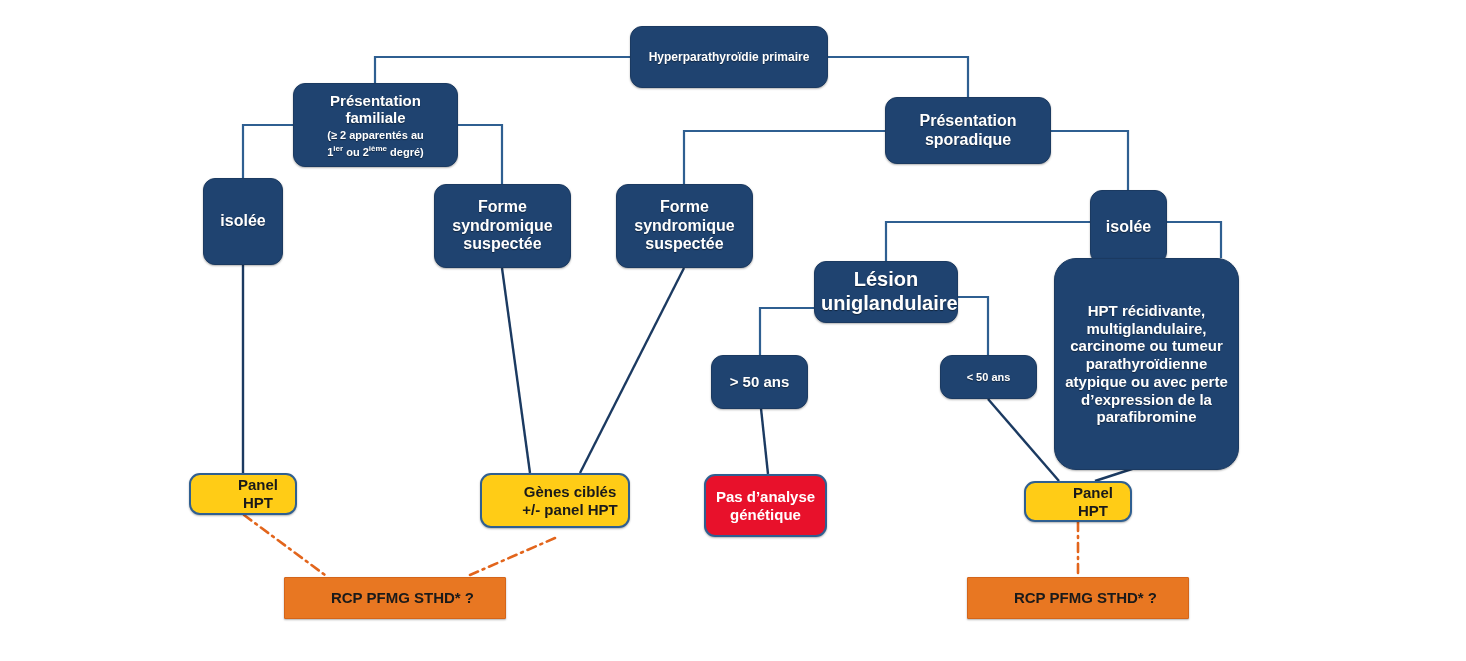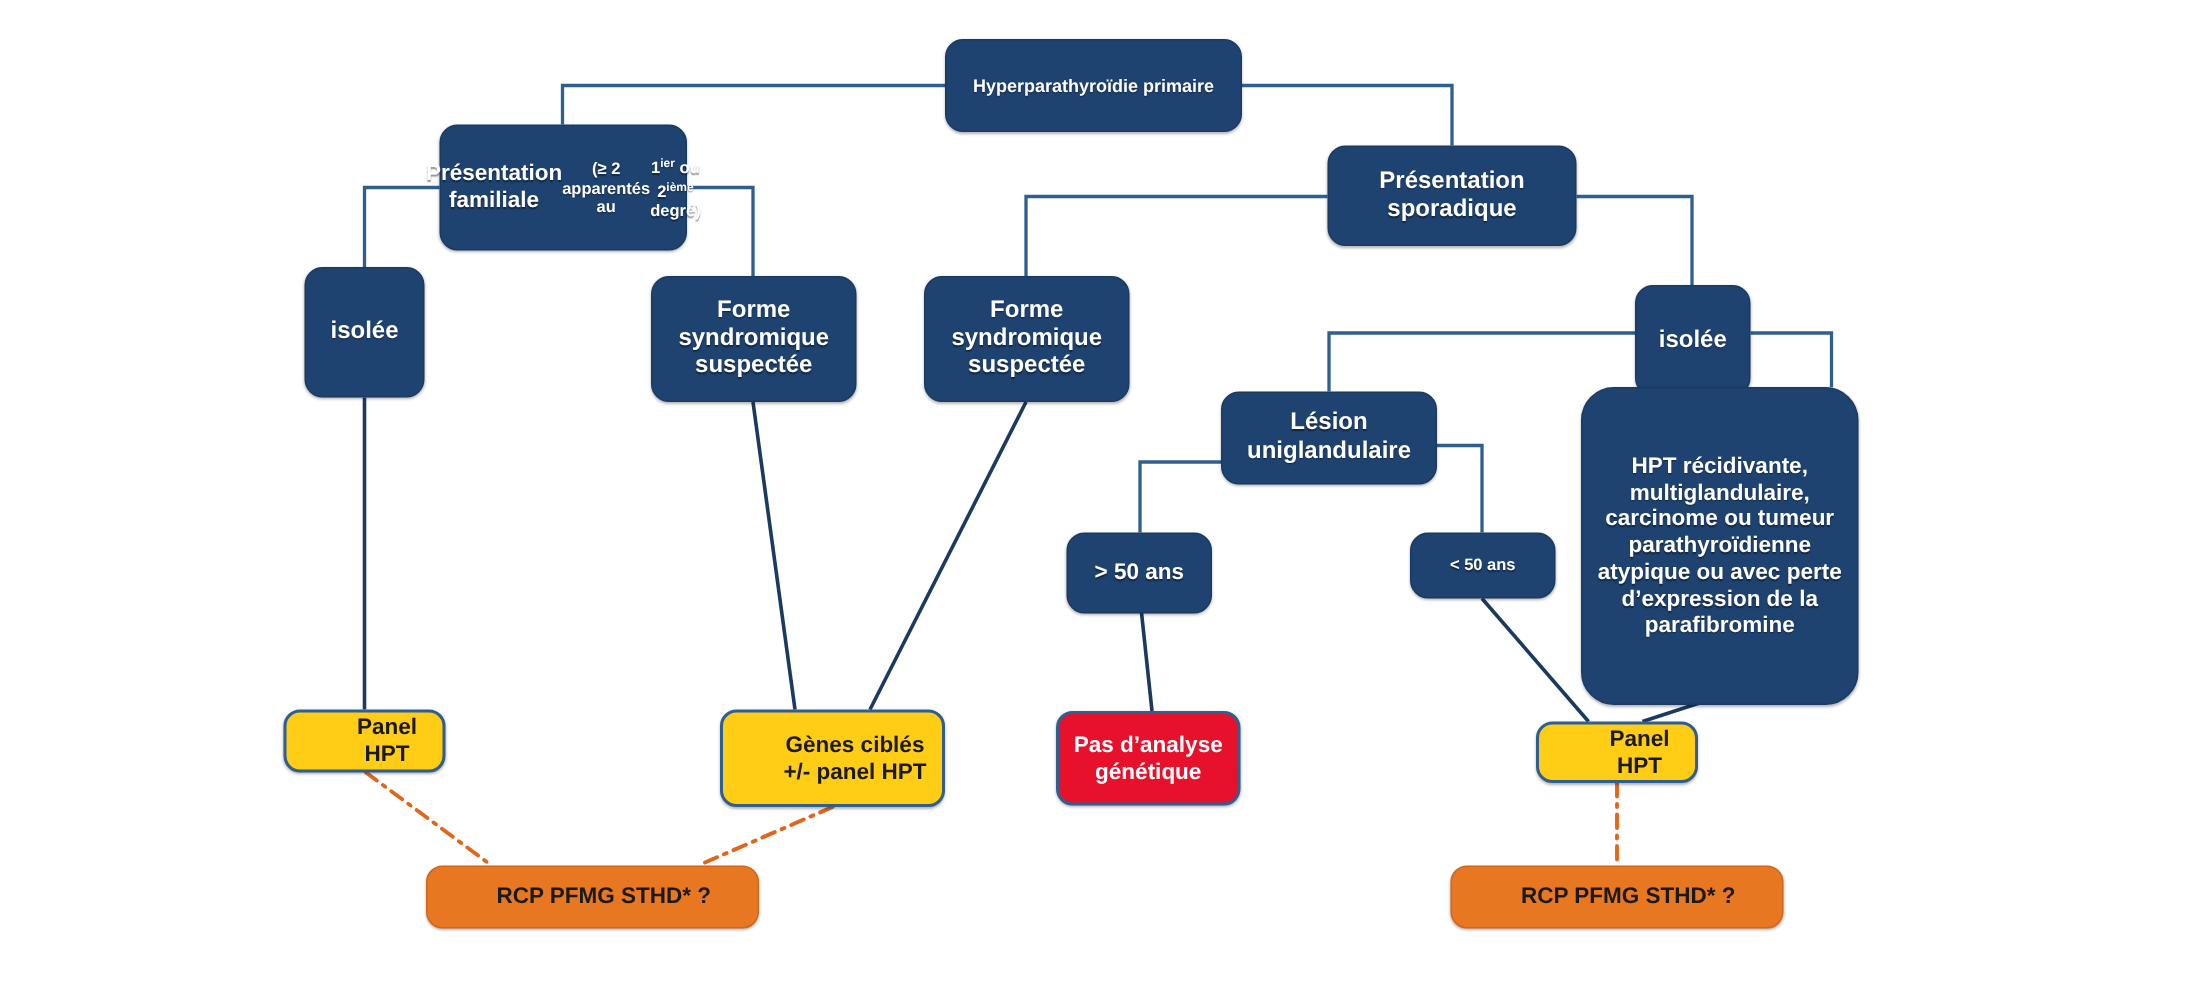--- a/index.html
+++ b/index.html
@@ -51,21 +51,21 @@
     color: #ffffff;
     font-weight: bold;
     border-radius: 11px;
   }
   
   .n-orange {
     background: #e87722;
     border: 1px solid #d4651a;
     color: #1a1a1a;
     font-weight: bold;
-    border-radius: 11px;
+    border-radius: 1px;
     padding-left: 21px;
   }
 
   .sub { font-size: 11px; font-weight: bold; display: block; margin-top: 2px; }
   .sub sup { font-size: 8px; vertical-align: super; }
 </style>
 </head>
 <body>
 
 <div id="canvas">
@@ -116,21 +116,21 @@
       <path d="M 555 538 L 470 575"></path>
 
       <path d="M 1078 522 L 1078 577"></path>
     </g>
   </svg>
 
   <div class="node n-blue" style="left:630px; top:26px; width:198px; height:62px; font-size:12px;">
     <span class="txt">Hyperparathyroïdie primaire</span>
   </div>
 
-  <div class="node n-blue" style="left:293px; top:83px; width:165px; height:84px; font-size:15px; flex-direction:row; justify-content:center;">
+  <div class="node n-blue" style="left:293px; top:83px; width:165px; height:84px; font-size:15px; flex-direction:column; justify-content:center;">
     <span class="txt">Présentation familiale</span>
     <span class="sub">(≥ 2 apparentés au</span>
     <span class="sub"><span>1</span><sup>ier</sup><span> ou 2</span><sup>ième</sup><span> degré)</span></span>
   </div>
 
   <div class="node n-blue" style="left:885px; top:97px; width:166px; height:67px; font-size:16px;">
     <span class="txt">Présentation sporadique</span>
   </div>
 
   <div class="node n-blue" style="left:203px; top:178px; width:80px; height:87px; font-size:16px;">
@@ -142,41 +142,41 @@
   </div>
 
   <div class="node n-blue" style="left:616px; top:184px; width:137px; height:84px; font-size:16px;">
     <span class="txt">Forme syndromique suspectée</span>
   </div>
 
   <div class="node n-blue" style="left:1090px; top:190px; width:77px; height:74px; font-size:16px;">
     <span class="txt">isolée</span>
   </div>
 
-  <div class="node n-blue" style="left:814px; top:261px; width:144px; height:62px; font-size:16px;">
+  <div class="node n-blue" style="left:814px; top:261px; width:144px; height:62px; font-size:20px;">
     <span class="txt">Lésion uniglandulaire</span>
   </div>
 
   <div class="node n-blue" style="left:711px; top:355px; width:97px; height:54px; font-size:15px;">
     <span class="txt">&gt; 50 ans</span>
   </div>
 
   <div class="node n-blue" style="left:940px; top:355px; width:97px; height:44px; font-size:11px;">
     <span class="txt">&lt; 50 ans</span>
   </div>
 
   <div class="node n-blue" style="left:1054px; top:258px; width:185px; height:212px; font-size:15px; border-radius:22px;text-align:center;">
     <span class="txt">HPT récidivante, multiglandulaire, carcinome ou tumeur parathyroïdienne atypique ou  avec perte d’expression de la parafibromine</span>
   </div>
 
   <div class="node n-yellow" style="left:189px; top:473px; width:108px; height:42px; font-size:15px;">
     <span class="txt">Panel HPT</span>
   </div>
 
-  <div class="node n-yellow" style="left:480px; top:473px; width:150px; height:65px; font-size:15px;">
+  <div class="node n-yellow" style="left:480px; top:473px; width:150px; height:55px; font-size:15px;">
     <span class="txt">Gènes ciblés +/- panel HPT</span>
   </div>
 
   <div class="node n-red" style="left:704px; top:474px; width:123px; height:63px; font-size:15px;">
     <span class="txt">Pas d’analyse génétique</span>
   </div>
 
   <div class="node n-yellow" style="left:1024px; top:481px; width:108px; height:41px; font-size:15px;">
     <span class="txt">Panel HPT</span>
   </div>

